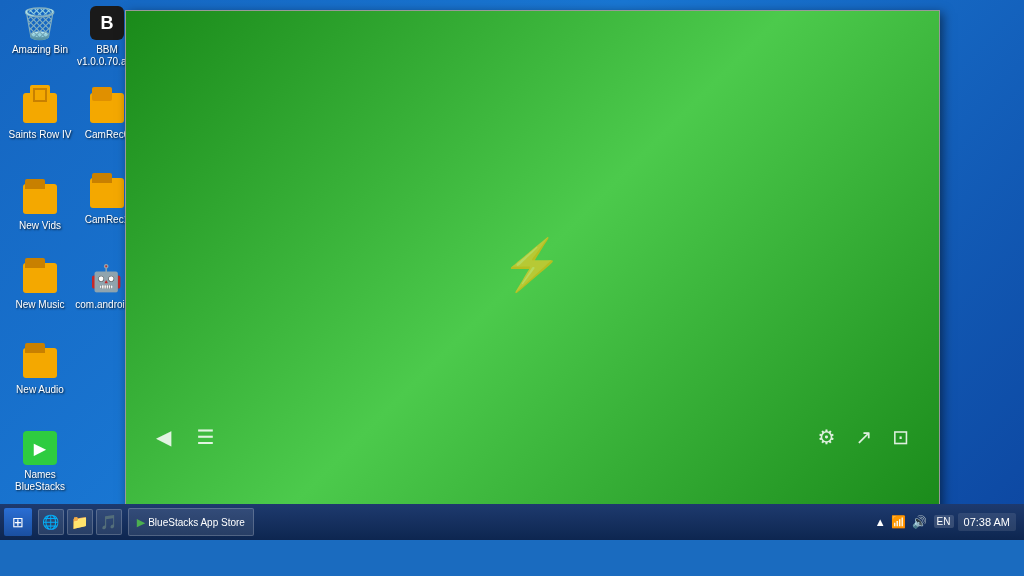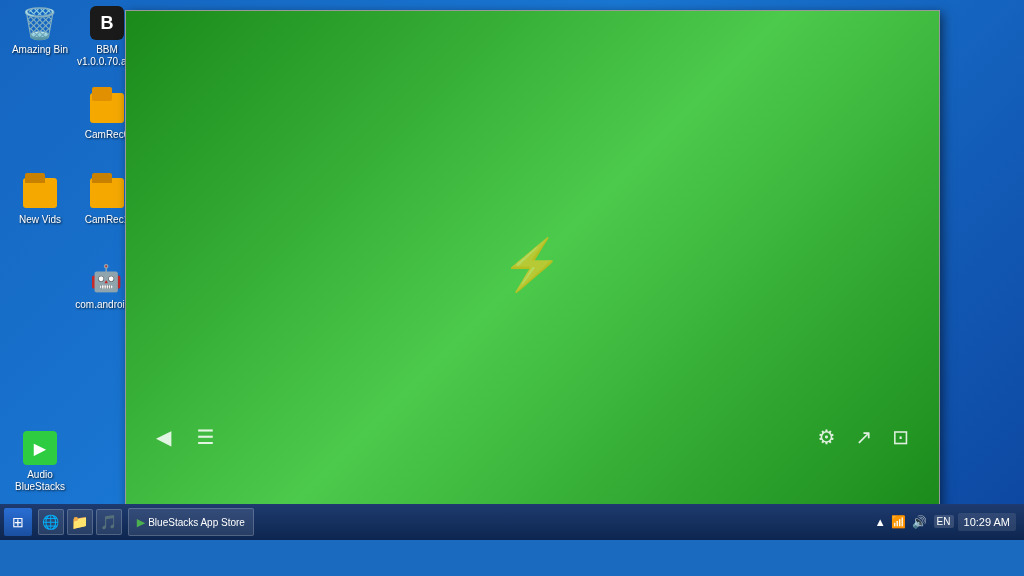--- a/index.html
+++ b/index.html
@@ -424,60 +424,84 @@
     <span class="icon-label">Amazing Bin</span>
   </div>
 
   <div class="desktop-icon" style="top:5px;left:72px">
     <div class="icon-img" style="font-size:28px;display:flex;align-items:center;justify-content:center;">
       <div style="width:34px;height:34px;background:#1a1a1a;border-radius:6px;display:flex;align-items:center;justify-content:center;color:white;font-size:18px;font-weight:bold;">B</div>
     </div>
     <span class="icon-label">BBM v1.0.0.70.apk</span>
   </div>
 
+  <div class="desktop-icon" style="top:90px;left:5px">
+    <div class="icon-img" style="font-size:28px;display:flex;align-items:center;justify-content:center;">
+      <div style="width:34px;height:30px;background:#f4a800;border-radius:3px;display:flex;align-items:center;justify-content:center;position:relative;">
+        <div style="width:20px;height:20px;background:#f4a800;position:absolute;top:-8px;border-radius:2px;border:3px solid #f4a800;box-shadow:inset 0 0 0 2px #c88000;"></div>
+      </div>
+    </div>
+    <span class="icon-label">Saints Row IV</span>
+  </div>
 
   <div class="desktop-icon" style="top:90px;left:72px">
     <div class="icon-img" style="font-size:28px;display:flex;align-items:center;justify-content:center;">
       <div style="width:34px;height:30px;background:#f4a800;border-radius:3px;display:flex;align-items:center;justify-content:center;position:relative;">
         <div style="width:20px;height:14px;background:#e09000;position:absolute;top:-6px;left:2px;border-radius:2px;"></div>
       </div>
     </div>
     <span class="icon-label">CamRec0</span>
   </div>
 
-  <div class="desktop-icon" style="top:175px;left:5px">
+  <div class="desktop-icon" style="top:181px;left:5px">
     <div class="icon-img" style="font-size:28px;display:flex;align-items:center;justify-content:center;">
       <div style="width:34px;height:30px;background:#f4a800;border-radius:3px;position:relative;">
         <div style="width:20px;height:10px;background:#c88000;position:absolute;top:-5px;left:2px;border-radius:2px 2px 0 0;"></div>
       </div>
     </div>
     <span class="icon-label">New Vids</span>
   </div>
 
   <div class="desktop-icon" style="top:175px;left:72px">
     <div class="icon-img" style="font-size:28px;display:flex;align-items:center;justify-content:center;">
       <div style="width:34px;height:30px;background:#f4a800;border-radius:3px;position:relative;">
         <div style="width:20px;height:10px;background:#c88000;position:absolute;top:-5px;left:2px;border-radius:2px 2px 0 0;"></div>
       </div>
     </div>
     <span class="icon-label">CamRec1</span>
   </div>
 
+  <div class="desktop-icon" style="top:260px;left:5px">
+    <div class="icon-img" style="font-size:28px;display:flex;align-items:center;justify-content:center;">
+      <div style="width:34px;height:30px;background:#f4a800;border-radius:3px;position:relative;">
+        <div style="width:20px;height:10px;background:#c88000;position:absolute;top:-5px;left:2px;border-radius:2px 2px 0 0;"></div>
+      </div>
+    </div>
+    <span class="icon-label">New Music</span>
+  </div>
 
   <div class="desktop-icon" style="top:260px;left:72px">
     <div class="icon-img" style="font-size:26px;display:flex;align-items:center;justify-content:center;">🤖</div>
     <span class="icon-label">com.android...</span>
   </div>
 
+  <div class="desktop-icon" style="top:345px;left:5px">
+    <div class="icon-img" style="font-size:28px;display:flex;align-items:center;justify-content:center;">
+      <div style="width:34px;height:30px;background:#f4a800;border-radius:3px;position:relative;">
+        <div style="width:20px;height:10px;background:#c88000;position:absolute;top:-5px;left:2px;border-radius:2px 2px 0 0;"></div>
+      </div>
+    </div>
+    <span class="icon-label">New Audio</span>
+  </div>
 
   <div class="desktop-icon" style="top:430px;left:5px">
     <div class="icon-img" style="font-size:26px;display:flex;align-items:center;justify-content:center;">
       <div style="width:34px;height:34px;background:#2ecc40;border-radius:4px;display:flex;align-items:center;justify-content:center;color:white;font-size:16px;">▶</div>
     </div>
-    <span class="icon-label">Audio BlueStacks</span>
+    <span class="icon-label">Names BlueStacks</span>
   </div>
 
   <div class="bluestacks-window">
 
     <div class="window-titlebar">
       <div class="window-title-left">
         <div style="width:16px;height:16px;background:#4caf50;border-radius:2px;display:flex;align-items:center;justify-content:center;color:white;font-size:9px;font-weight:bold;">B</div>
         <span class="window-title-text">BlueStacks App Player for Windows (beta-1)</span>
       </div>
       <div style="display:flex;align-items:center;gap:10px;">
@@ -645,18 +669,18 @@
       </div>
     </div>
     <div class="taskbar-right">
       <div class="sys-tray-icons">
         <span style="color:white;font-size:11px;cursor:pointer;">▲</span>
         <span style="color:white;font-size:12px;">📶</span>
         <span style="color:white;font-size:12px;">🔊</span>
         <span style="color:white;font-size:10px;background:rgba(255,255,255,0.15);padding:1px 3px;border-radius:2px;">EN</span>
       </div>
       <div class="taskbar-time">
-        <div>10:29 AM</div>
+        <div>07:38 AM</div>
       </div>
     </div>
   </div>
 
 </div>
 
 </body></html>

